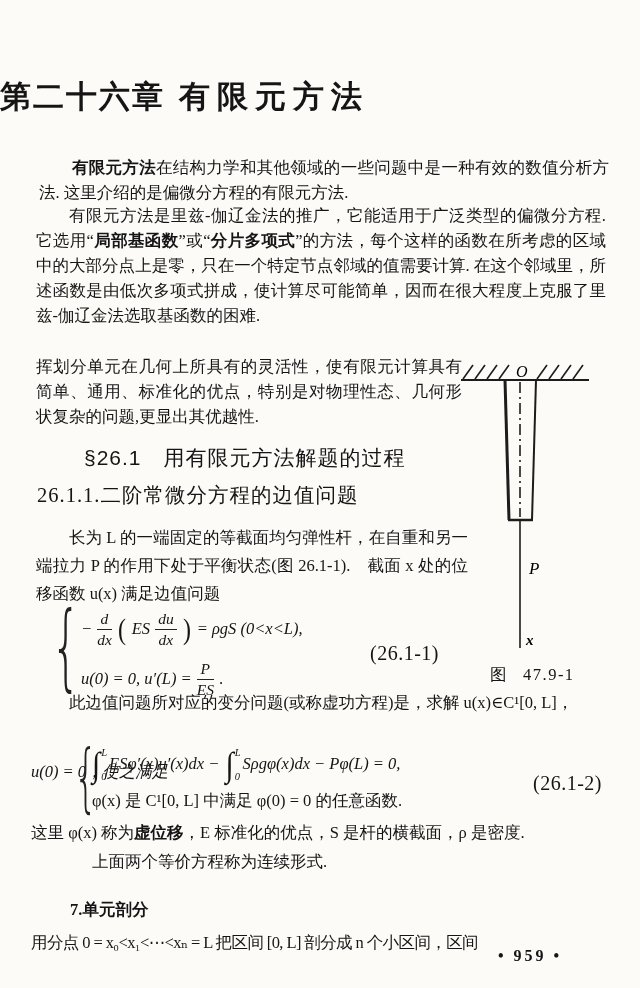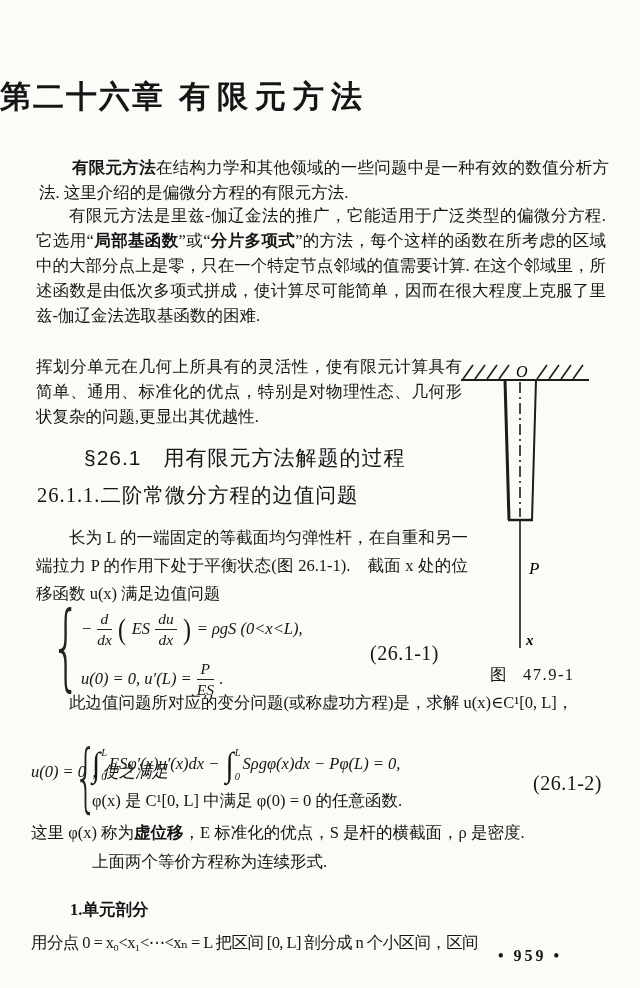--- a/index.html
+++ b/index.html
@@ -114,21 +114,21 @@
       <span class="mi">Sρgφ(x)dx − Pφ(L) = 0,</span>
     </div>
     <div class="eq-line" style="top:46px;left:22px;">φ(x) 是 C¹[0, L] 中满足 φ(0) = 0 的任意函数.</div>
     <span class="eq-label" style="left:463px;top:28px;">(26.1-2)</span>
   </div>
 
   <p class="abs para" style="top:820px;left:31px;width:582px;margin:0;">
     <span>这里 φ(x) 称为</span><b>虚位移</b><span>，E 标准化的优点，S 是杆的横截面，ρ 是密度.</span>
   </p>
   <div class="abs para" style="top:849px;left:68px;margin-left:24px;">上面两个等价方程称为连续形式.</div>
-  <div class="abs para bold" style="top:897px;left:70px;">1.单元剖分</div>
+  <div class="abs para bold" style="top:897px;left:70px;">7.单元剖分</div>
   <div class="abs para tight" style="top:922px;left:31px;width:585px;">用分点  0 = x₀&lt;x₁&lt;⋯&lt;xₙ = L 把区间 [0, L] 剖分成 n 个小区间，区间</div>
 
   <svg class="abs" style="top:356px;left:453px;" width="165" height="300" viewBox="0 0 165 300">
 
     <g stroke="#1c1c1c" stroke-width="1.6">
       <line x1="8" y1="24" x2="136" y2="24" stroke-width="2"></line>
       <line x1="10" y1="23" x2="20" y2="9"></line>
       <line x1="22" y1="23" x2="32" y2="9"></line>
       <line x1="34" y1="23" x2="44" y2="9"></line>
       <line x1="46" y1="23" x2="56" y2="9"></line>

